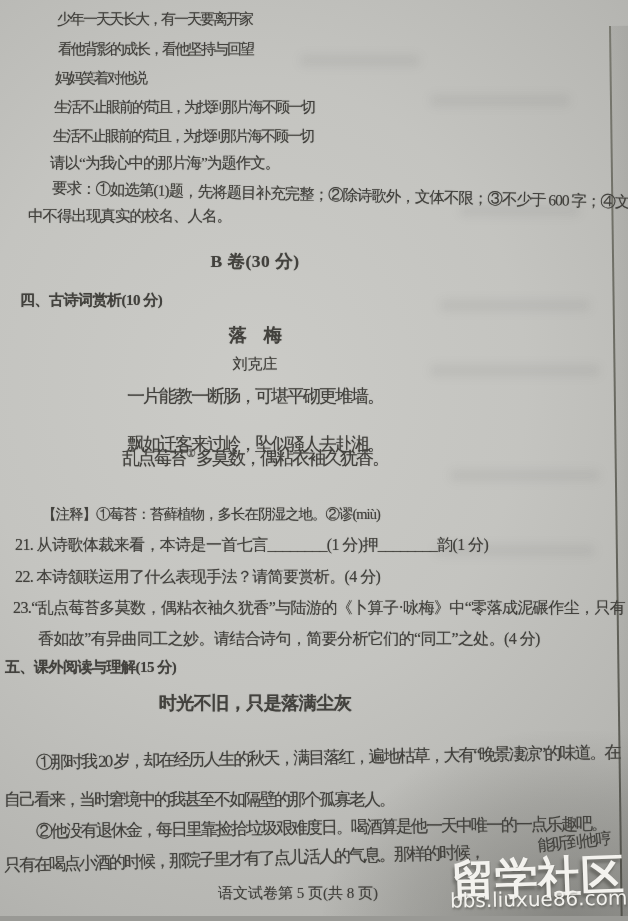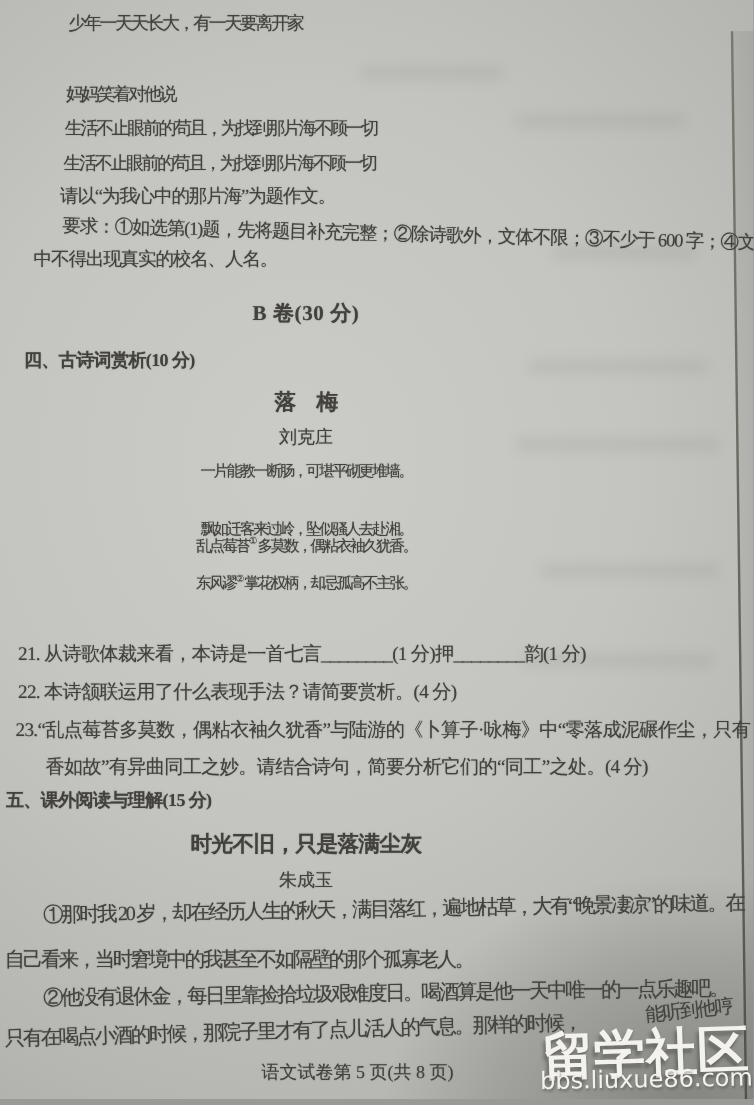--- a/index.html
+++ b/index.html
@@ -10,21 +10,21 @@
     background:radial-gradient(ellipse 115% 88% at 40% 42%,
       #cbcbc7 0%, #c4c4c0 38%, #b6b6b2 68%, #a7a7a3 92%, #a0a09c 100%);
   }
   .t{position:absolute;white-space:nowrap;text-shadow:0 0 1px rgba(64,63,59,.55);z-index:2;}
   .c{left:0;width:510px;text-align:center;}
   .kai{font-size:15px;letter-spacing:-2px;}
   .song{font-size:15.5px;letter-spacing:-1px;}
   .q{font-size:16px;letter-spacing:-.6px;}
   .essay{font-size:17px;letter-spacing:-2px;}
   .hd{font-size:15px;font-weight:bold;letter-spacing:-.5px;}
-  .poem{font-size:13px;letter-spacing:-2px;font-family:Liberation Mono, monospace;}
+  .poem{font-size:18px;letter-spacing:-2px;font-family:Liberation Mono, monospace;}
   .sup{font-size:.62em;vertical-align:super;letter-spacing:0;}
   .note{font-size:14.5px;letter-spacing:-1px;}
   .bhead{font-size:17.5px;font-weight:bold;letter-spacing:.5px;}
   .title2{font-size:18px;font-weight:bold;letter-spacing:-.5px;}
   .byline{font-size:15px;letter-spacing:0;}
   .footer{font-size:15px;letter-spacing:0;}
   .edge-shade{position:absolute;left:610px;top:26px;width:46px;height:930px;z-index:0;
     background:linear-gradient(to right, rgba(90,90,86,.10), rgba(90,90,86,.24));
     transform:rotate(-.75deg);transform-origin:top left;}
   .edge-line{position:absolute;left:609px;top:26px;width:1.5px;height:920px;z-index:1;
@@ -52,45 +52,45 @@
   <div class="edge-line"></div>
   <div class="ghost" style="left:430px;top:95px;width:140px;"></div>
   <div class="ghost" style="left:300px;top:55px;width:120px;"></div>
   <div class="ghost" style="left:460px;top:205px;width:120px;"></div>
   <div class="ghost" style="left:440px;top:300px;width:150px;"></div>
   <div class="ghost" style="left:430px;top:365px;width:170px;"></div>
   <div class="ghost" style="left:450px;top:470px;width:150px;"></div>
   <div class="ghost" style="left:435px;top:545px;width:160px;"></div>
 
   <div class="t kai" style="left:57px;top:10px;">少年一天天长大，有一天要离开家</div>
+  <div class="t kai" style="left:58px;top:40px;">看他背影的成长，看他坚持与回望</div>
   <div class="t kai" style="left:55px;top:69px;">妈妈笑着对他说</div>
   <div class="t kai" style="left:54px;top:98px;">生活不止眼前的苟且，为找到那片海不顾一切</div>
   <div class="t kai" style="left:53px;top:127px;">生活不止眼前的苟且，为找到那片海不顾一切</div>
   <div class="t song" style="left:50px;top:153px;">请以“为我心中的那片海”为题作文。</div>
   <div class="t song" style="left:52px;top:178px;transform:rotate(1.4deg);transform-origin:left center;">要求：①如选第(1)题，先将题目补充完整；②除诗歌外，文体不限；③不少于 600 字；④文</div>
   <div class="t song" style="left:28px;top:206px;">中不得出现真实的校名、人名。</div>
 
   <div class="t c bhead" style="top:249px;">B 卷(30 分)</div>
 
   <div class="t hd" style="left:20px;top:291px;">四、古诗词赏析(10 分)</div>
   <div class="t c title2" style="top:323px;">落　梅</div>
   <div class="t c byline" style="top:355px;">刘克庄</div>
   <div class="t c poem" style="top:384px;">一片能教一断肠，可堪平砌更堆墙。</div>
   <div class="t c poem" style="top:432px;">飘如迁客来过岭，坠似骚人去赴湘。</div>
   <div class="t c poem" style="top:446px;"><span>乱点莓苔</span><span class="sup">①</span><span>多莫数，偶粘衣袖久犹香。</span></div>
-  <div class="t c poem" style="top:477px;"><span>东风谬</span><span class="sup">②</span><span>掌花权柄，却忌孤高不主张。</span></div>
+  <div class="t note" style="left:42px;top:505px;">【注释】①莓苔：苔藓植物，多长在阴湿之地。②谬(miù)</div>
 
   <div class="t q" style="left:15px;top:535px;">21. 从诗歌体裁来看，本诗是一首七言________(1 分)押________韵(1 分)</div>
   <div class="t q" style="left:15px;top:567px;">22. 本诗颔联运用了什么表现手法？请简要赏析。(4 分)</div>
   <div class="t q" style="left:13px;top:598px;">23.“乱点莓苔多莫数，偶粘衣袖久犹香”与陆游的《卜算子·咏梅》中“零落成泥碾作尘，只有</div>
   <div class="t q" style="left:38px;top:629px;">香如故”有异曲同工之妙。请结合诗句，简要分析它们的“同工”之处。(4 分)</div>
 
   <div class="t hd" style="left:5px;top:658px;">五、课外阅读与理解(15 分)</div>
   <div class="t c title2" style="top:691px;">时光不旧，只是落满尘灰</div>
-  <div class="t c byline" style="top:724px;">朱成玉</div>
   <div class="t essay" style="left:36px;top:751px;transform:rotate(-1deg);transform-origin:left center;">①那时我 20 岁，却在经历人生的秋天，满目落红，遍地枯草，大有“晚景凄凉”的味道。在</div>
   <div class="t essay" style="left:4px;top:788px;">自己看来，当时窘境中的我甚至不如隔壁的那个孤寡老人。</div>
   <div class="t essay" style="left:36px;top:820px;transform:rotate(-0.8deg);transform-origin:left center;">②他没有退休金，每日里靠捡拾垃圾艰难度日。喝酒算是他一天中唯一的一点乐趣吧。</div>
   <div class="t essay" style="left:4px;top:854px;transform:rotate(-1.6deg);transform-origin:left center;">只有在喝点小酒的时候，那院子里才有了点儿活人的气息。那样的时候，</div>
   <div class="t frag" style="left:538px;top:836px;">能听到他哼</div>
 
   <div class="t footer" style="left:0;top:884px;width:596px;text-align:center;">语文试卷第 5 页(共 8 页)</div>
 
   <div class="corner-shadow"></div>
   <div class="wm-logo">留学社区</div>

